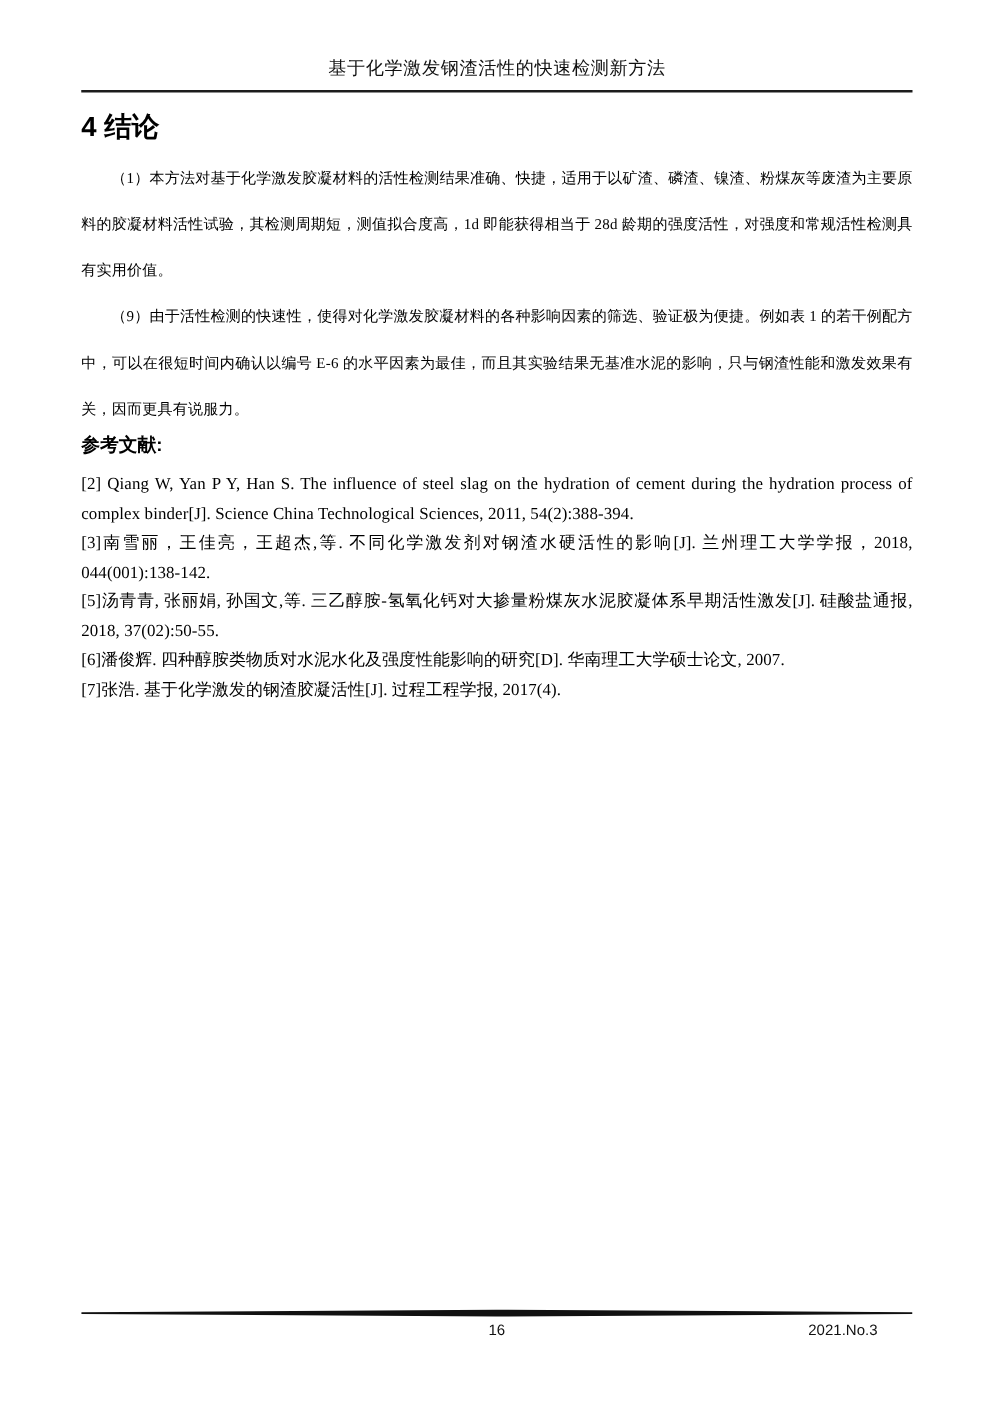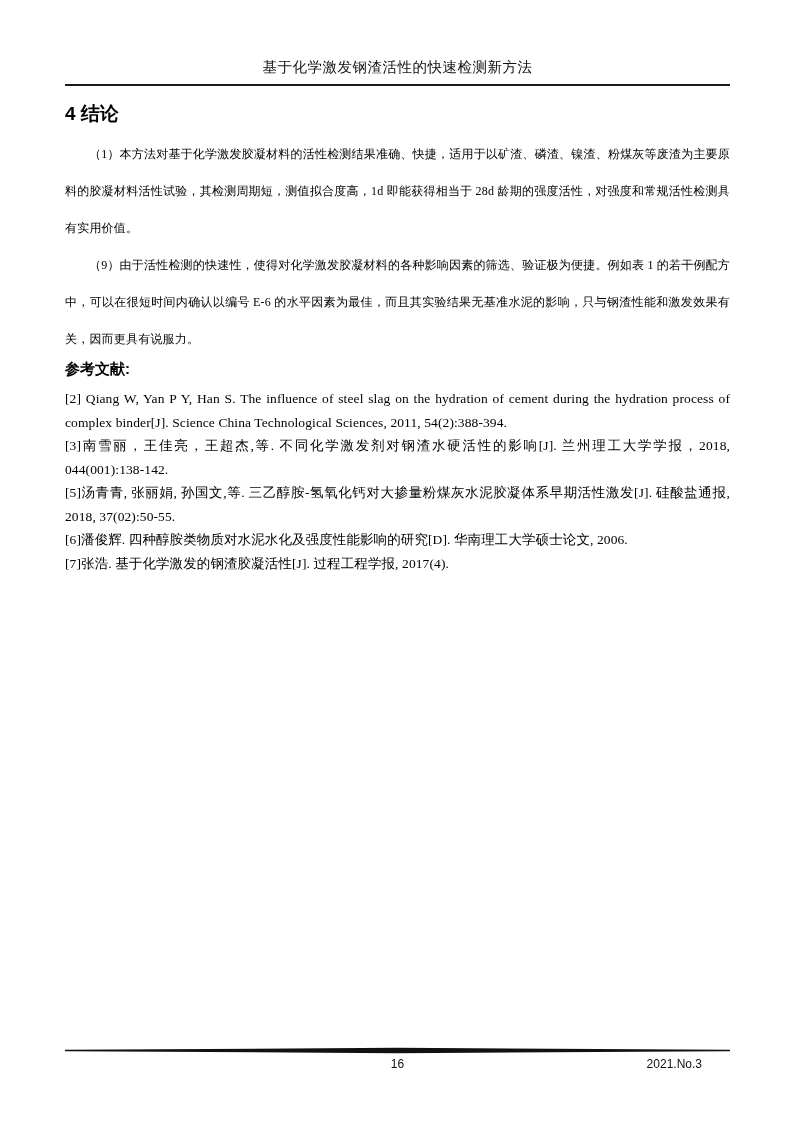--- a/index.html
+++ b/index.html
@@ -14,37 +14,37 @@
     font-family: "Liberation Serif", "DejaVu Serif", serif;
     overflow: hidden;
   }
   .content {
     position: absolute;
     left: 65px;
     right: 63px;
     top: 0;
   }
   .header {
-    padding-top: 57px;
+    padding-top: 45px;
     padding-bottom: 7px;
     border-bottom: 2px solid #1c1c1c;
   }
   .running-title {
     text-align: center;
     font-size: 14.5px;
     line-height: 20px;
     color: #111;
     letter-spacing: 0.5px;
   }
   .section-title {
     margin-top: 15px;
     margin-bottom: 9px;
     font-family: "Liberation Sans", "DejaVu Sans", sans-serif;
     font-weight: bold;
-    font-size: 19px;
+    font-size: 22px;
     line-height: 26px;
     color: #000;
   }
   .para {
     font-size: 12px;
     line-height: 37px;
     text-align: justify;
     text-indent: 2em;
     letter-spacing: 0.2px;
   }
@@ -105,21 +105,21 @@
     <p class="para">（1）本方法对基于化学激发胶凝材料的活性检测结果准确、快捷，适用于以矿渣、磷渣、镍渣、粉煤灰等废渣为主要原料的胶凝材料活性试验，其检测周期短，测值拟合度高，1d 即能获得相当于 28d 龄期的强度活性，对强度和常规活性检测具有实用价值。</p>
 
     <p class="para">（9）由于活性检测的快速性，使得对化学激发胶凝材料的各种影响因素的筛选、验证极为便捷。例如表 1 的若干例配方中，可以在很短时间内确认以编号 E-6 的水平因素为最佳，而且其实验结果无基准水泥的影响，只与钢渣性能和激发效果有关，因而更具有说服力。</p>
 
     <div class="refs-heading">参考文献:</div>
 
     <div class="refs-list">
       <div class="ref-item">[2] Qiang W, Yan P Y, Han S. The influence of steel slag on the hydration of cement during the hydration process of complex binder[J]. Science China Technological Sciences, 2011, 54(2):388-394.</div>
       <div class="ref-item">[3]南雪丽，王佳亮，王超杰,等. 不同化学激发剂对钢渣水硬活性的影响[J]. 兰州理工大学学报，2018, 044(001):138-142.</div>
       <div class="ref-item">[5]汤青青, 张丽娟, 孙国文,等. 三乙醇胺-氢氧化钙对大掺量粉煤灰水泥胶凝体系早期活性激发[J]. 硅酸盐通报, 2018, 37(02):50-55.</div>
-      <div class="ref-item">[6]潘俊辉. 四种醇胺类物质对水泥水化及强度性能影响的研究[D]. 华南理工大学硕士论文, 2006.</div>
+      <div class="ref-item">[6]潘俊辉. 四种醇胺类物质对水泥水化及强度性能影响的研究[D]. 华南理工大学硕士论文, 2007.</div>
       <div class="ref-item">[7]张浩. 基于化学激发的钢渣胶凝活性[J]. 过程工程学报, 2017(4).</div>
     </div>
 
   </div>
 
   <div class="footer">
     <svg class="footer-rule" viewBox="0 0 665 7" preserveAspectRatio="none" aria-hidden="true">
       <polygon points="0,2.8 332,0.8 665,2.8 665,4.2 332,6.2 0,4.2" fill="#111111"></polygon>
     </svg>
     <div class="footer-row">

